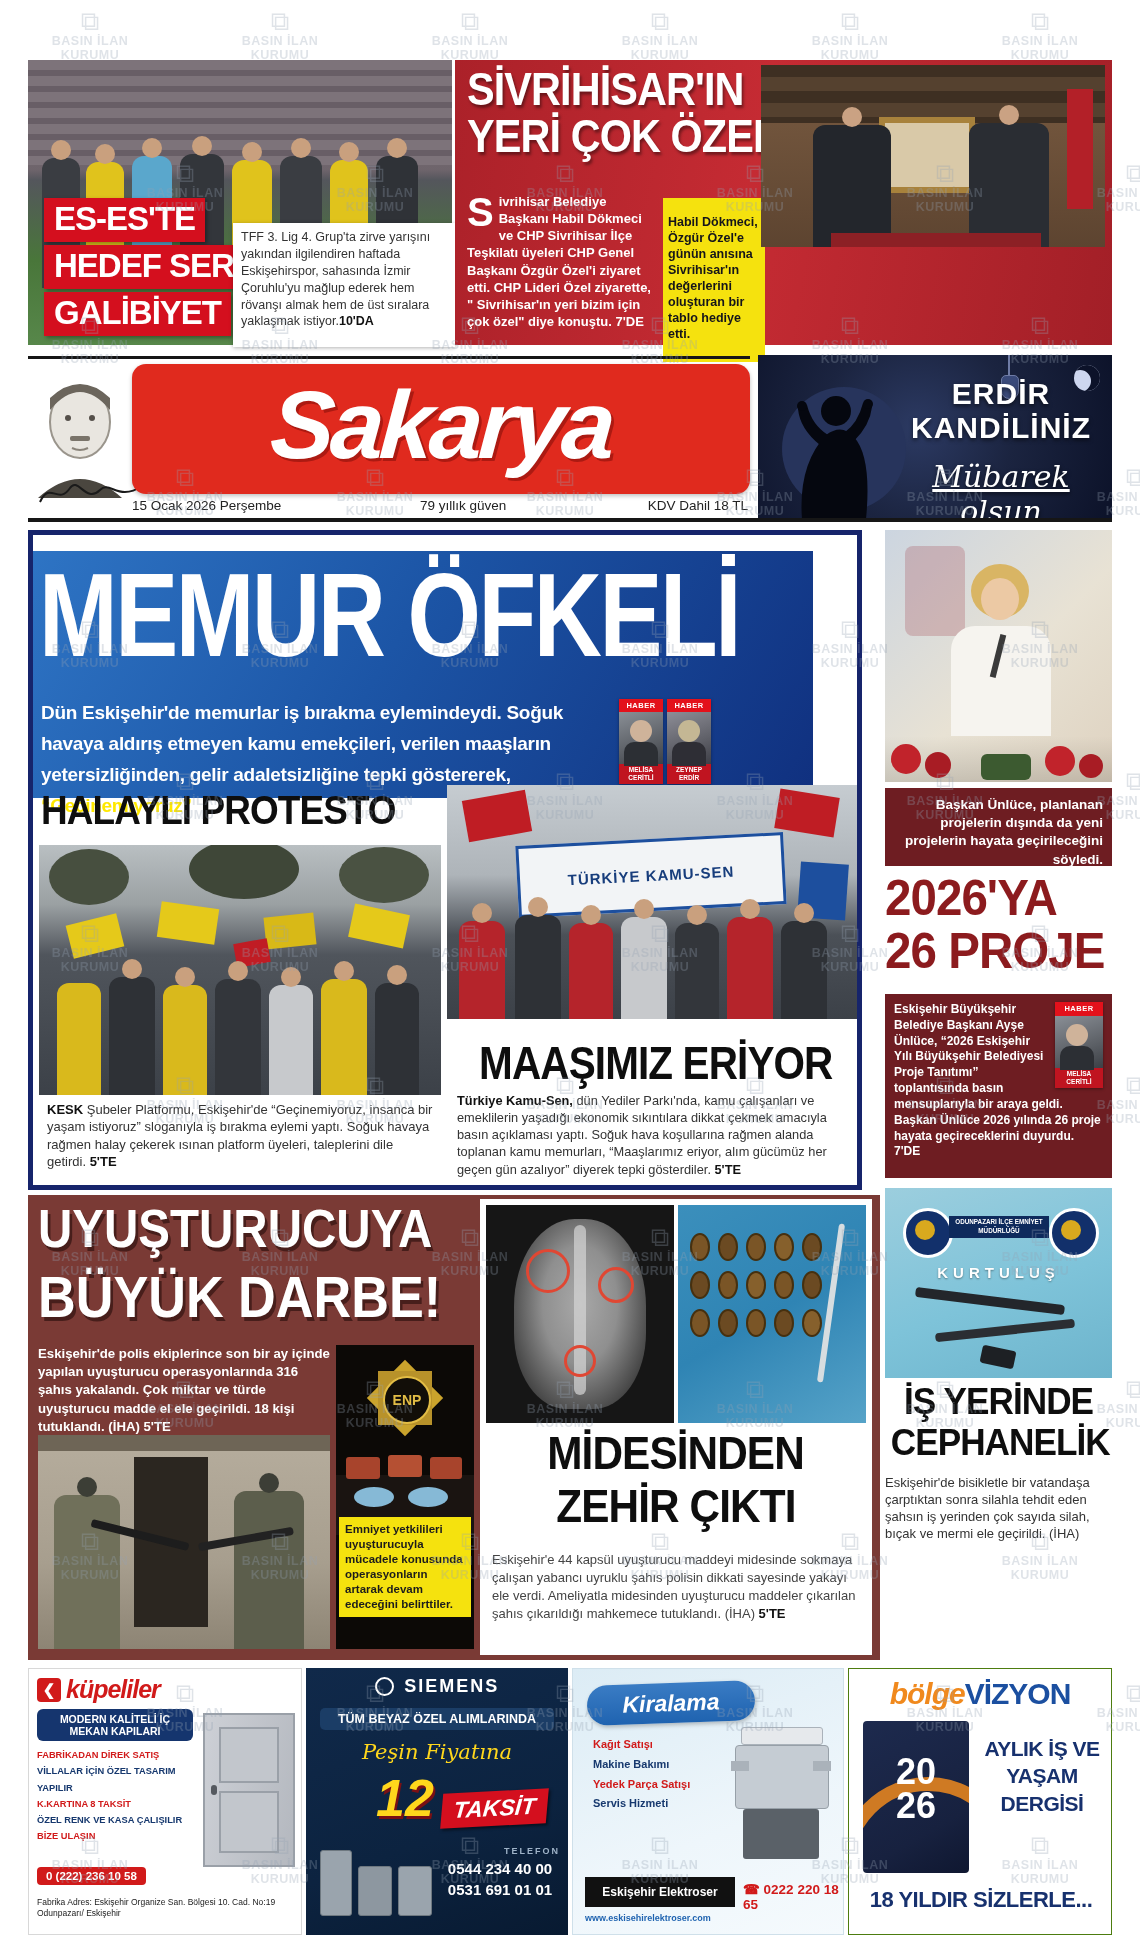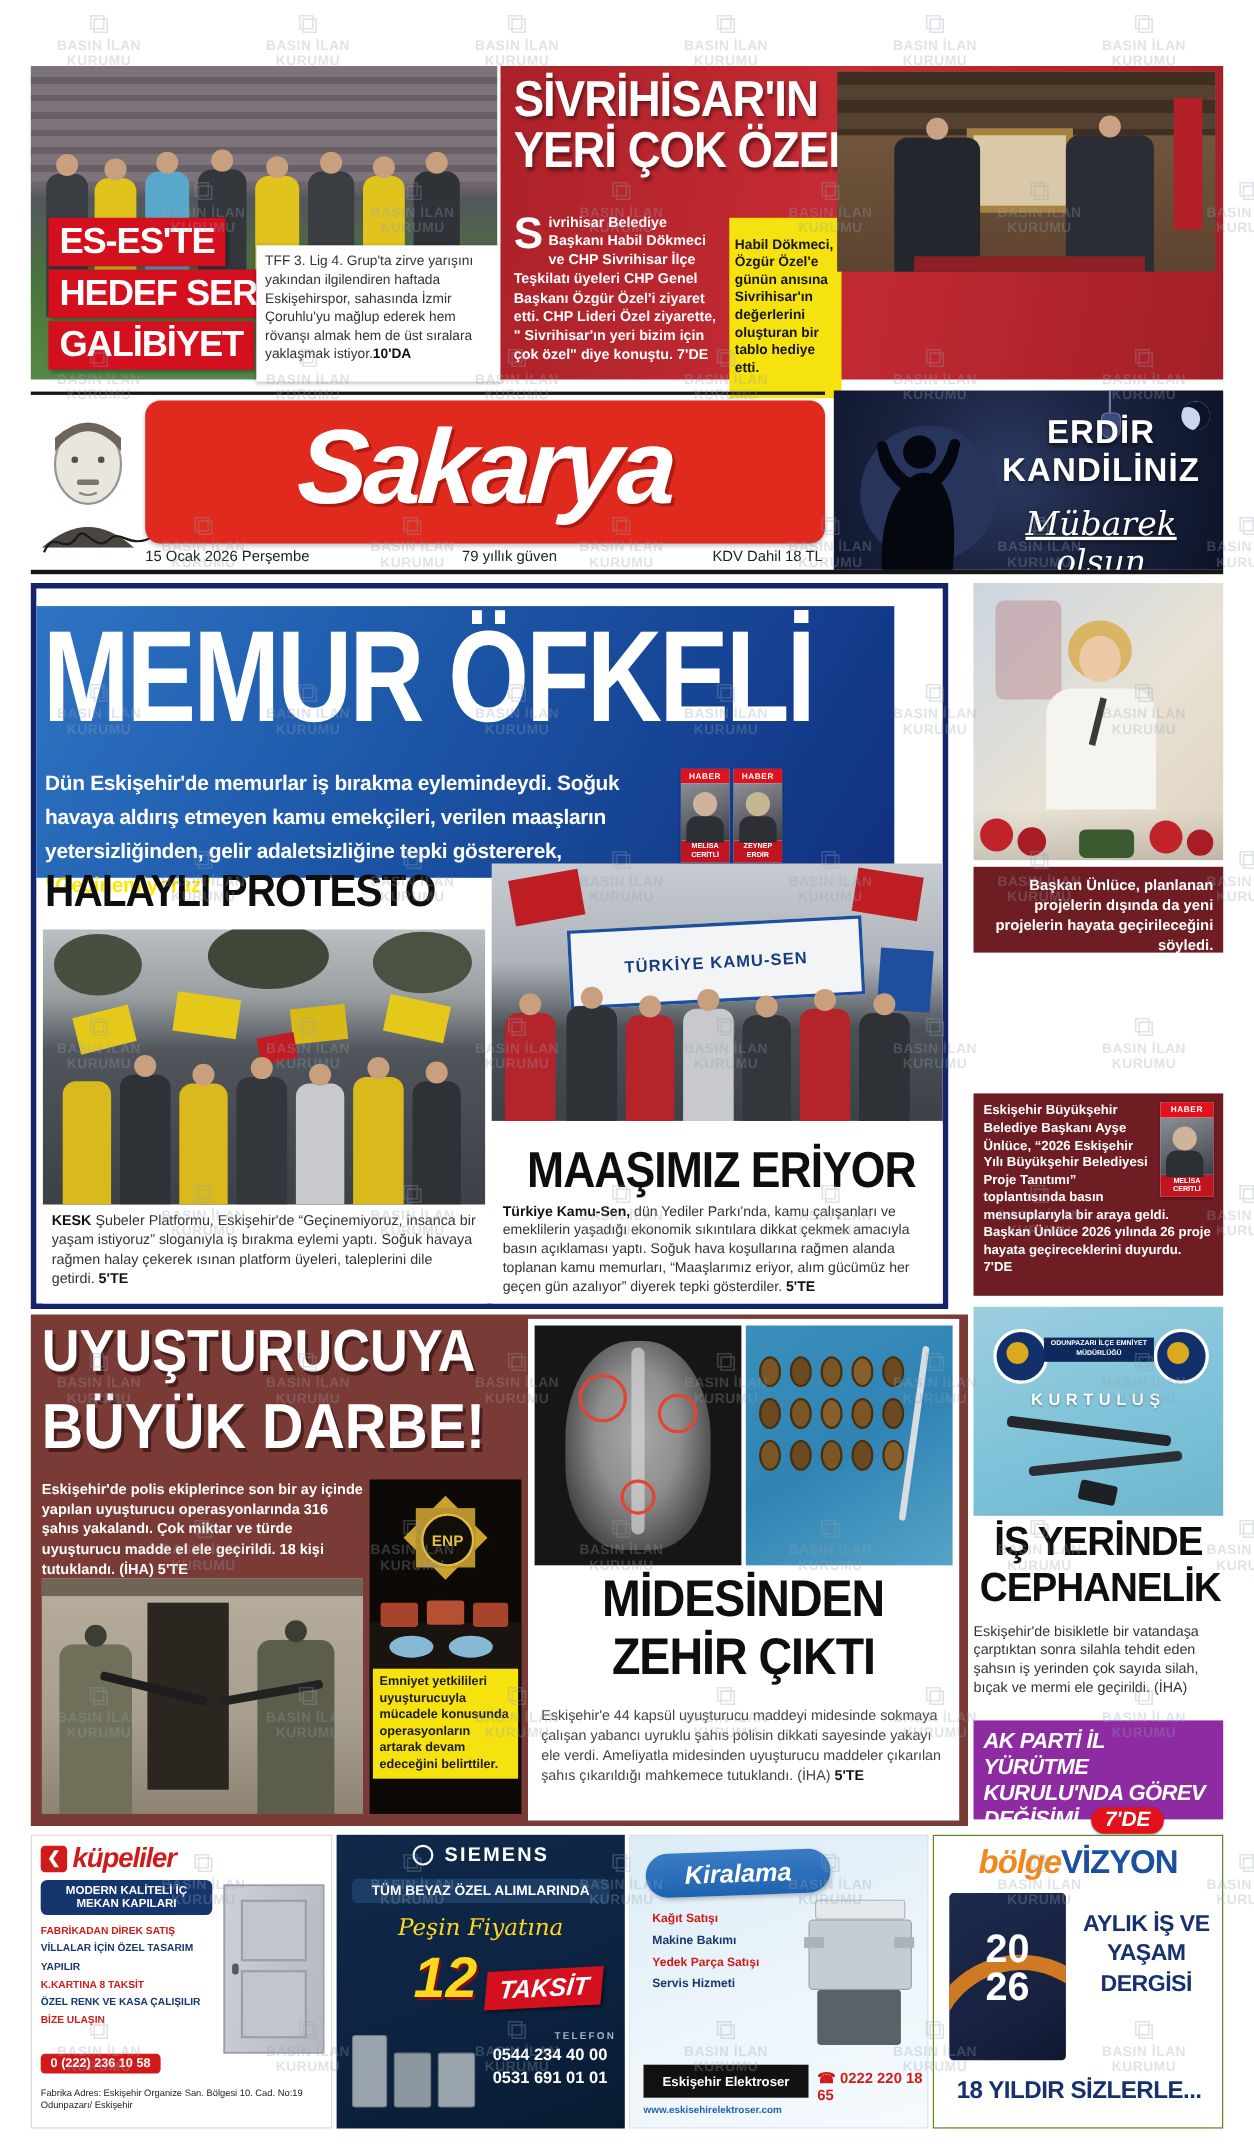--- a/index.html
+++ b/index.html
@@ -248,20 +248,24 @@
     <div class="abs" style="left:0;top:206px;width:227px;height:46px;background:linear-gradient(#00000000,#00000022);"></div>
     <div class="abs" style="left:6px;top:214px;width:30px;height:30px;border-radius:50%;background:#c1232b;"></div>
     <div class="abs" style="left:40px;top:222px;width:26px;height:26px;border-radius:50%;background:#a81c24;"></div>
     <div class="abs" style="left:160px;top:216px;width:30px;height:30px;border-radius:50%;background:#c1232b;"></div>
     <div class="abs" style="left:194px;top:224px;width:24px;height:24px;border-radius:50%;background:#a81c24;"></div>
     <div class="abs" style="left:96px;top:224px;width:50px;height:26px;border-radius:6px;background:#3c5a30;"></div>
   </div>
   <div class="abs" style="left:885px;top:788px;width:227px;height:78px;background:#6e1d22;box-sizing:border-box;padding:8px 9px;color:#fff;font-size:13.5px;font-weight:900;line-height:1.35;text-align:right;">
     <span>Başkan Ünlüce, planlanan projelerin dışında da yeni projelerin hayata geçirileceğini söyledi.</span>
   </div>
+  <div class="abs" style="left:885px;top:872px;width:227px;line-height:1.05;">
+    <span class="cond" style="transform:scaleX(.95);font-size:50px;font-weight:900;color:#8c1b1e;letter-spacing:-1px;">2026'YA</span><br>
+    <span class="cond" style="transform:scaleX(.95);font-size:50px;font-weight:900;color:#8c1b1e;letter-spacing:-1px;">26 PROJE</span>
+  </div>
   <div class="abs" style="left:885px;top:994px;width:227px;height:184px;background:#6e1d22;box-sizing:border-box;padding:8px 9px;color:#fff;font-size:12px;font-weight:700;line-height:1.32;">
     <div class="rep-badge" style="position:relative;float:right;width:48px;margin:0 0 4px 6px;">
       <div class="rep-h">HABER</div>
       <div class="rep-p"></div>
       <div class="rep-n">MELİSA CERİTLİ</div>
     </div>
     <span>Eskişehir Büyükşehir Belediye Başkanı Ayşe Ünlüce, “2026 Eskişehir Yılı Büyükşehir Belediyesi Proje Tanıtımı” toplantısında basın mensuplarıyla bir araya geldi.  Başkan Ünlüce 2026 yılında 26 proje hayata geçireceklerini duyurdu.  </span><b class="pageref">7'DE</b>
   </div>
 
   <div class="ph" style="left:885px;top:1188px;width:227px;height:190px;background:linear-gradient(160deg,#9ccede 0,#7ec3d9 55%,#6db4cc 100%);">
@@ -279,24 +283,20 @@
     <div class="abs" style="left:50px;top:138px;width:140px;height:9px;background:#2b2e33;transform:rotate(-6deg);border-radius:4px;"></div>
     <div class="abs" style="left:96px;top:160px;width:34px;height:18px;background:#1d2024;border-radius:3px;transform:rotate(12deg);"></div>
   </div>
 
   <div class="abs" style="left:885px;top:1382px;width:227px;line-height:1.1;text-align:center;">
     <span class="condc" style="transform:scaleX(.95);font-size:37px;font-weight:900;color:#0e0e0e;letter-spacing:-1px;">İŞ YERİNDE</span><br>
     <span class="condc" style="transform:scaleX(.95);font-size:37px;font-weight:900;color:#0e0e0e;letter-spacing:-1px;">CEPHANELİK</span>
   </div>
   <div class="abs" style="left:885px;top:1474px;width:227px;height:84px;font-size:13px;line-height:1.32;color:#333;">
     <span>Eskişehir'de bisikletle bir vatandaşa çarptıktan sonra silahla tehdit eden şahsın iş yerinden çok sayıda silah, bıçak ve mermi ele geçirildi. (İHA)</span>
-  </div>
-  <div class="abs" style="left:885px;top:1564px;width:227px;height:90px;background:#8e2ba3;box-sizing:border-box;padding:8px 9px;">
-    <span style="font-style:italic;font-weight:900;font-size:20px;line-height:1.18;color:#fff;letter-spacing:-.5px;">AK PARTİ İL YÜRÜTME KURULU'NDA GÖREV DEĞİŞİMİ</span>
-    <span style="display:inline-block;background:#e3111b;color:#fff;font-weight:900;font-style:italic;font-size:19px;border-radius:12px;padding:1px 12px;margin-left:8px;box-shadow:0 1px 2px rgba(0,0,0,.4);">7'DE</span>
   </div>
 
   <div class="abs" style="left:28px;top:1195px;width:852px;height:465px;background:#7a3a35;">
     <div class="abs" style="left:10px;top:68px;">
       <span class="cond" style="transform:scaleX(.9);font-size:58px;font-weight:900;color:#fff;letter-spacing:0;text-shadow:3px 4px 0 rgba(30,8,6,.55);">BÜYÜK DARBE!</span>
     </div>
     <div class="abs" style="left:10px;top:2px;">
       <span class="cond" style="transform:scaleX(.88);font-size:54px;font-weight:900;color:#fff;letter-spacing:0;text-shadow:3px 4px 0 rgba(30,8,6,.55);">UYUŞTURUCUYA</span>
     </div>
     <div class="abs" style="left:10px;top:150px;width:292px;height:84px;color:#fff;font-size:13.2px;font-weight:900;line-height:1.38;">

